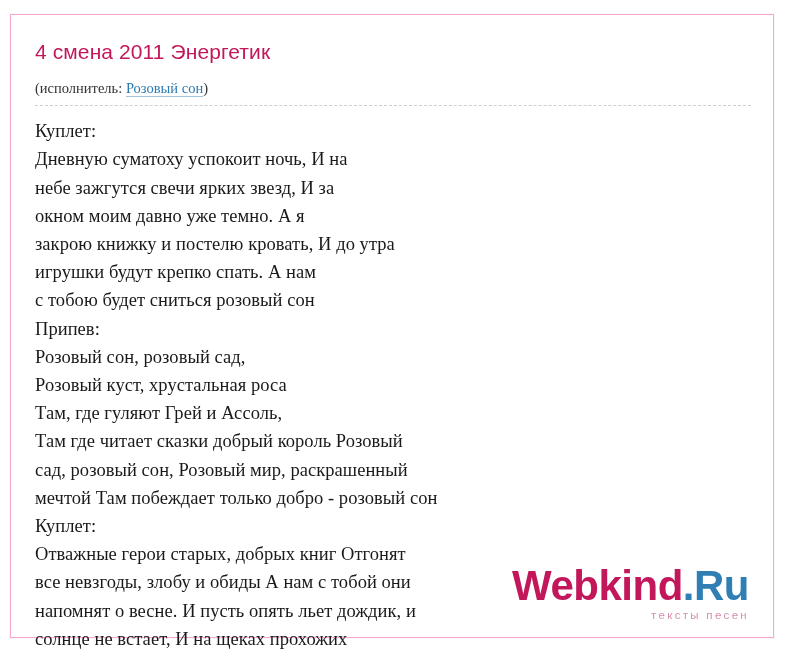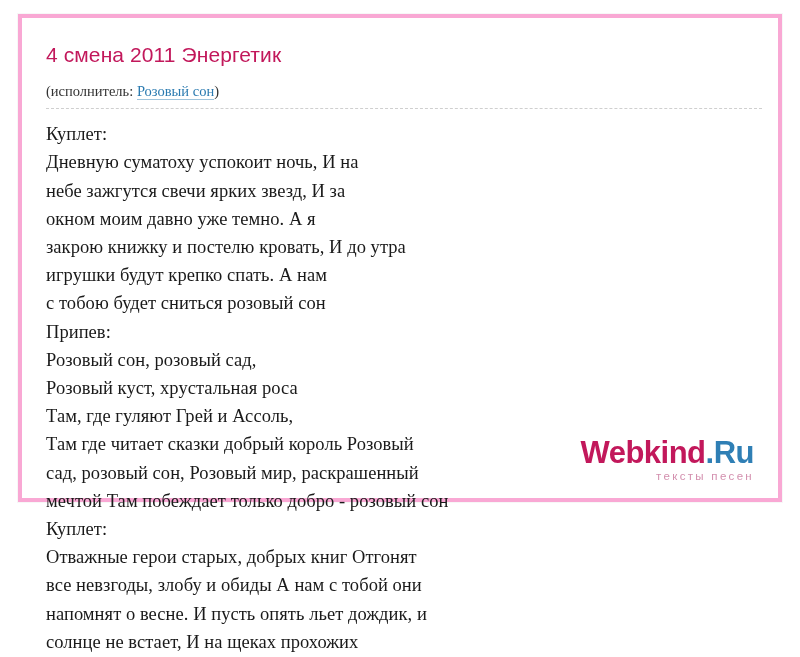--- a/index.html
+++ b/index.html
@@ -16,26 +16,26 @@
   }
   .page {
     position: relative;
     width: 800px;
     height: 657px;
     background: #ffffff;
     box-sizing: border-box;
   }
   .card {
     position: absolute;
-    left: 18px;
+    left: 10px;
     top: 14px;
     width: 764px;
-    height: 488px;
+    height: 624px;
     background: #ffffff;
-    border: 4px solid #f9a8d4;
+    border: 1px solid #f9a8d4;
     box-sizing: border-box;
     box-shadow: 0 0 0 1px #f7f7f7;
   }
   .inner {
     padding: 24px 24px 0 24px;
   }
   .song-title {
     font-family: "Liberation Sans", sans-serif;
     font-size: 21px;
     color: #c2185b;
@@ -70,21 +70,21 @@
   }
   .footer-logo {
     position: absolute;
     right: 24px;
     bottom: 16px;
     text-align: right;
     user-select: none;
   }
   .logo-text {
     font-family: "Liberation Sans", sans-serif;
-    font-size: 31px;
+    font-size: 42px;
     font-weight: bold;
     line-height: 1;
     letter-spacing: -0.5px;
   }
   .logo-web {
     color: #c2185b;
   }
   .logo-ru {
     color: #2f7fb5;
   }

